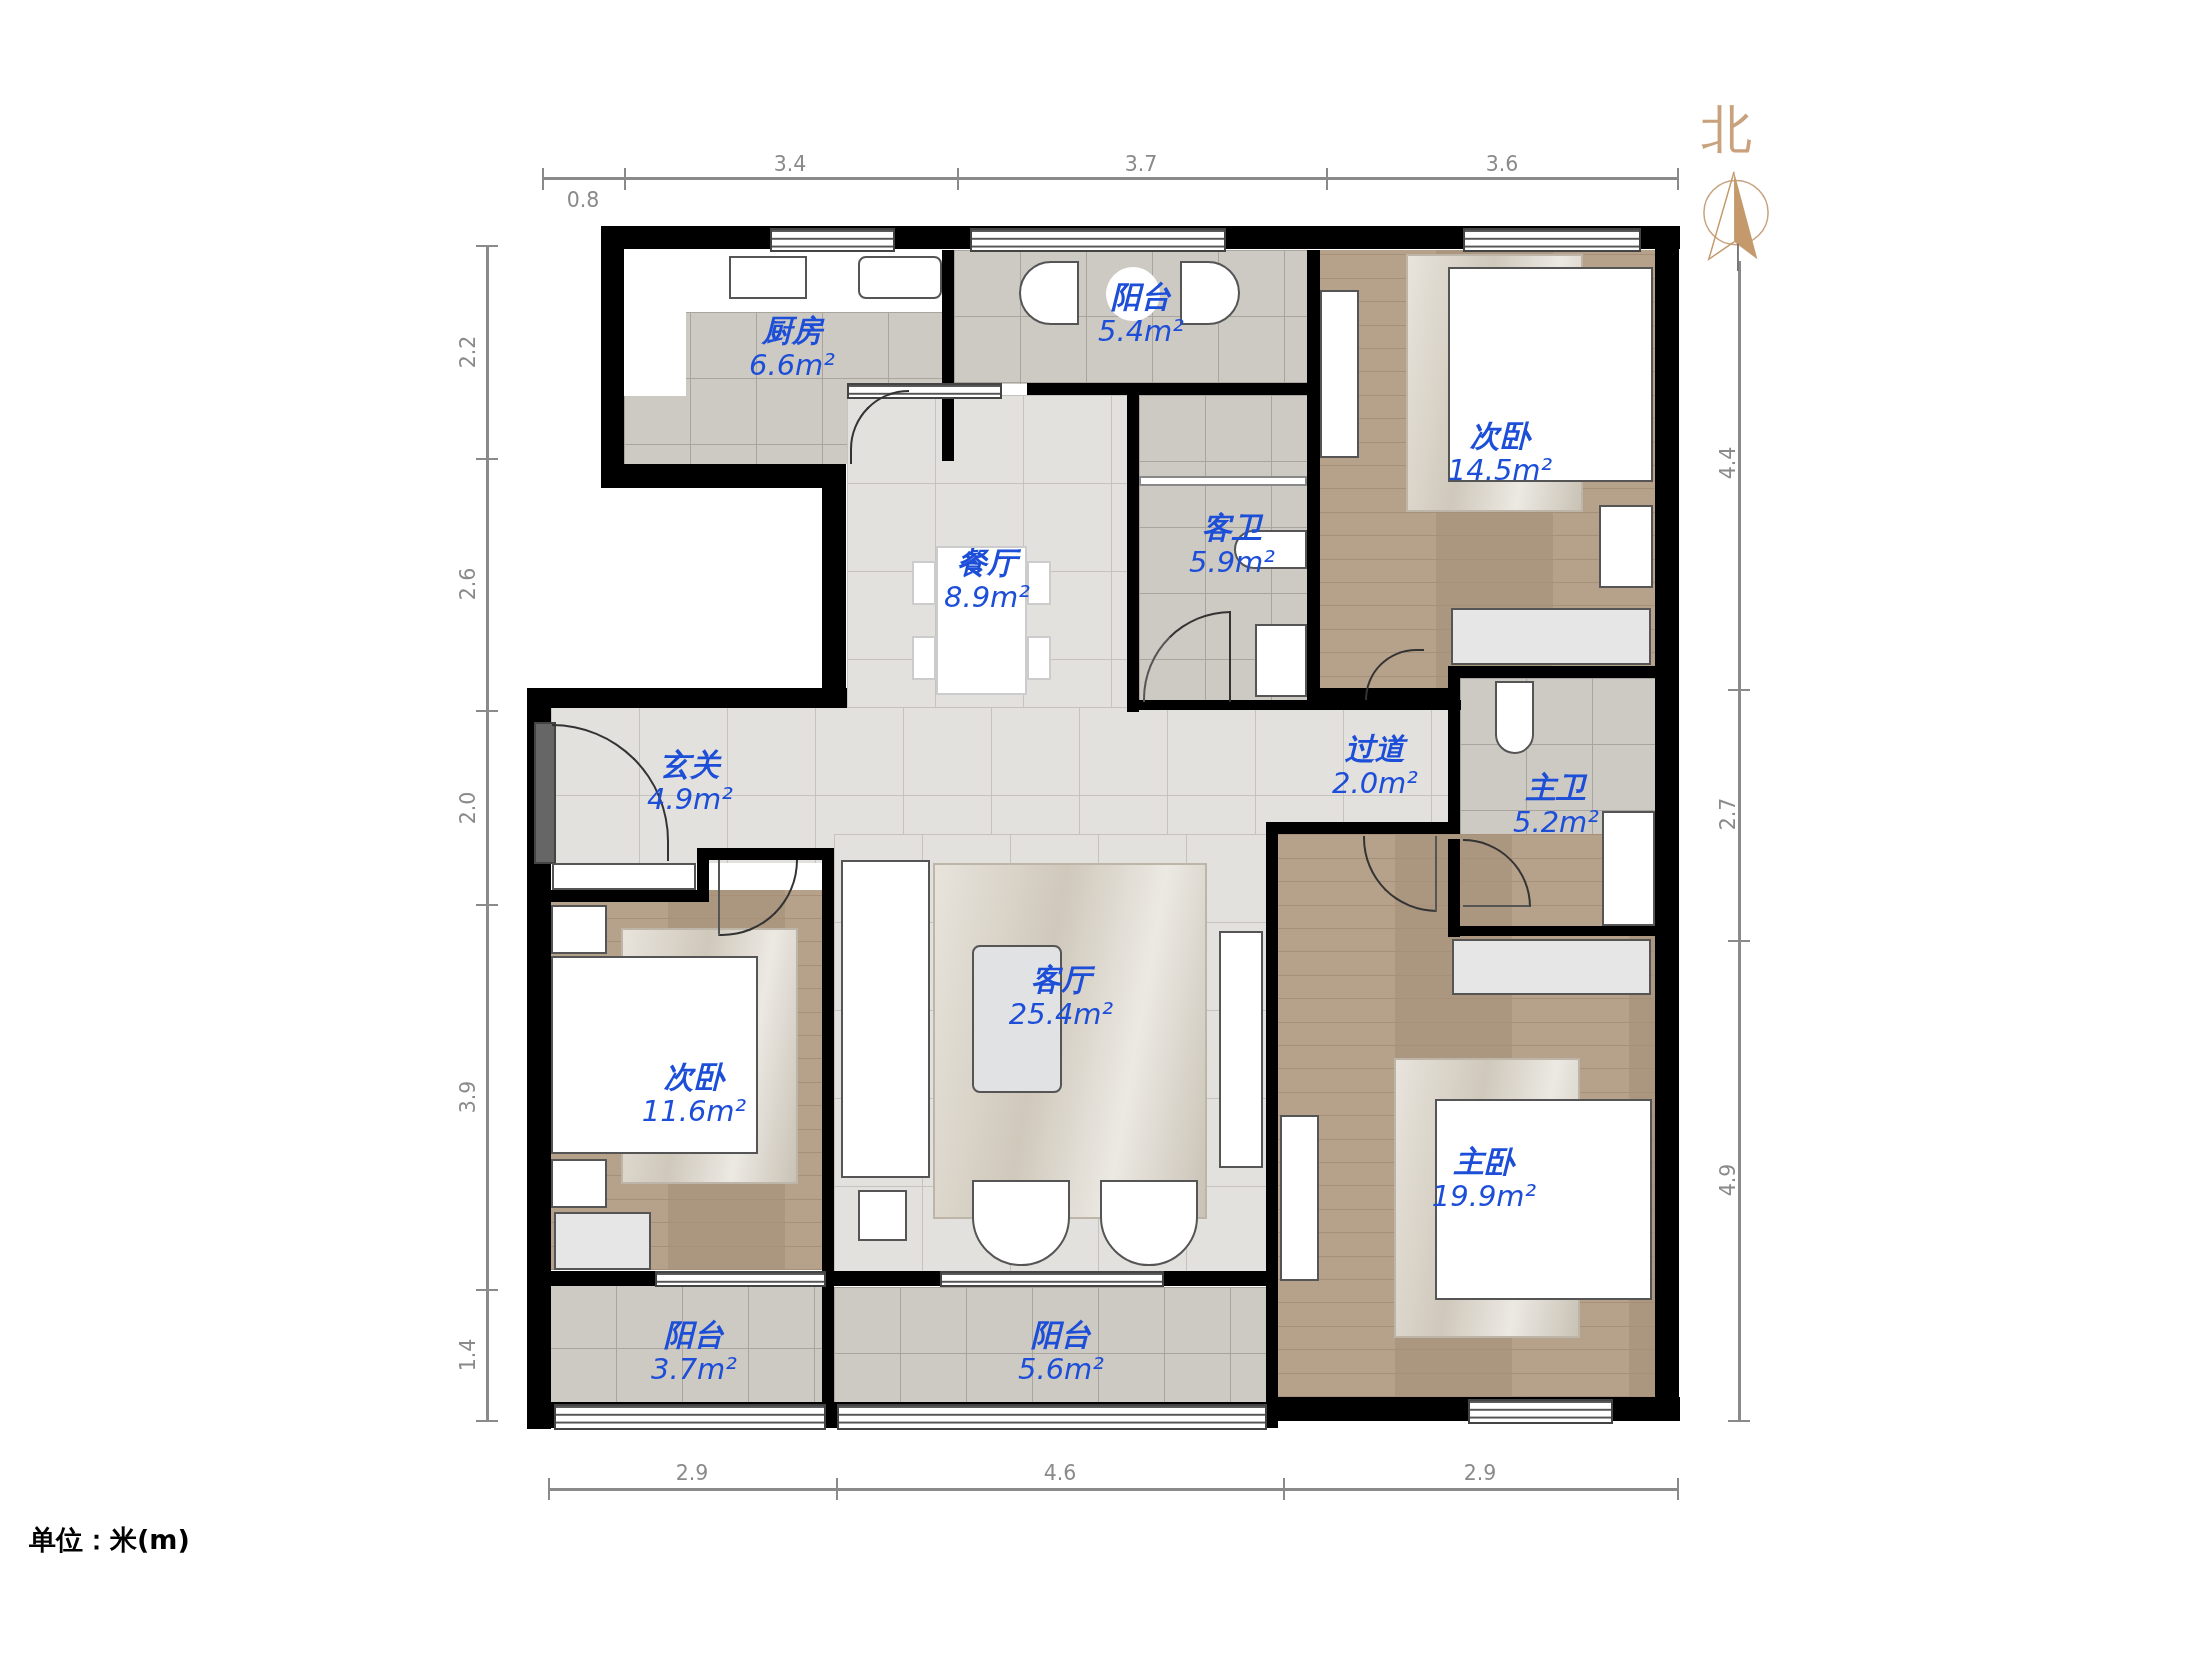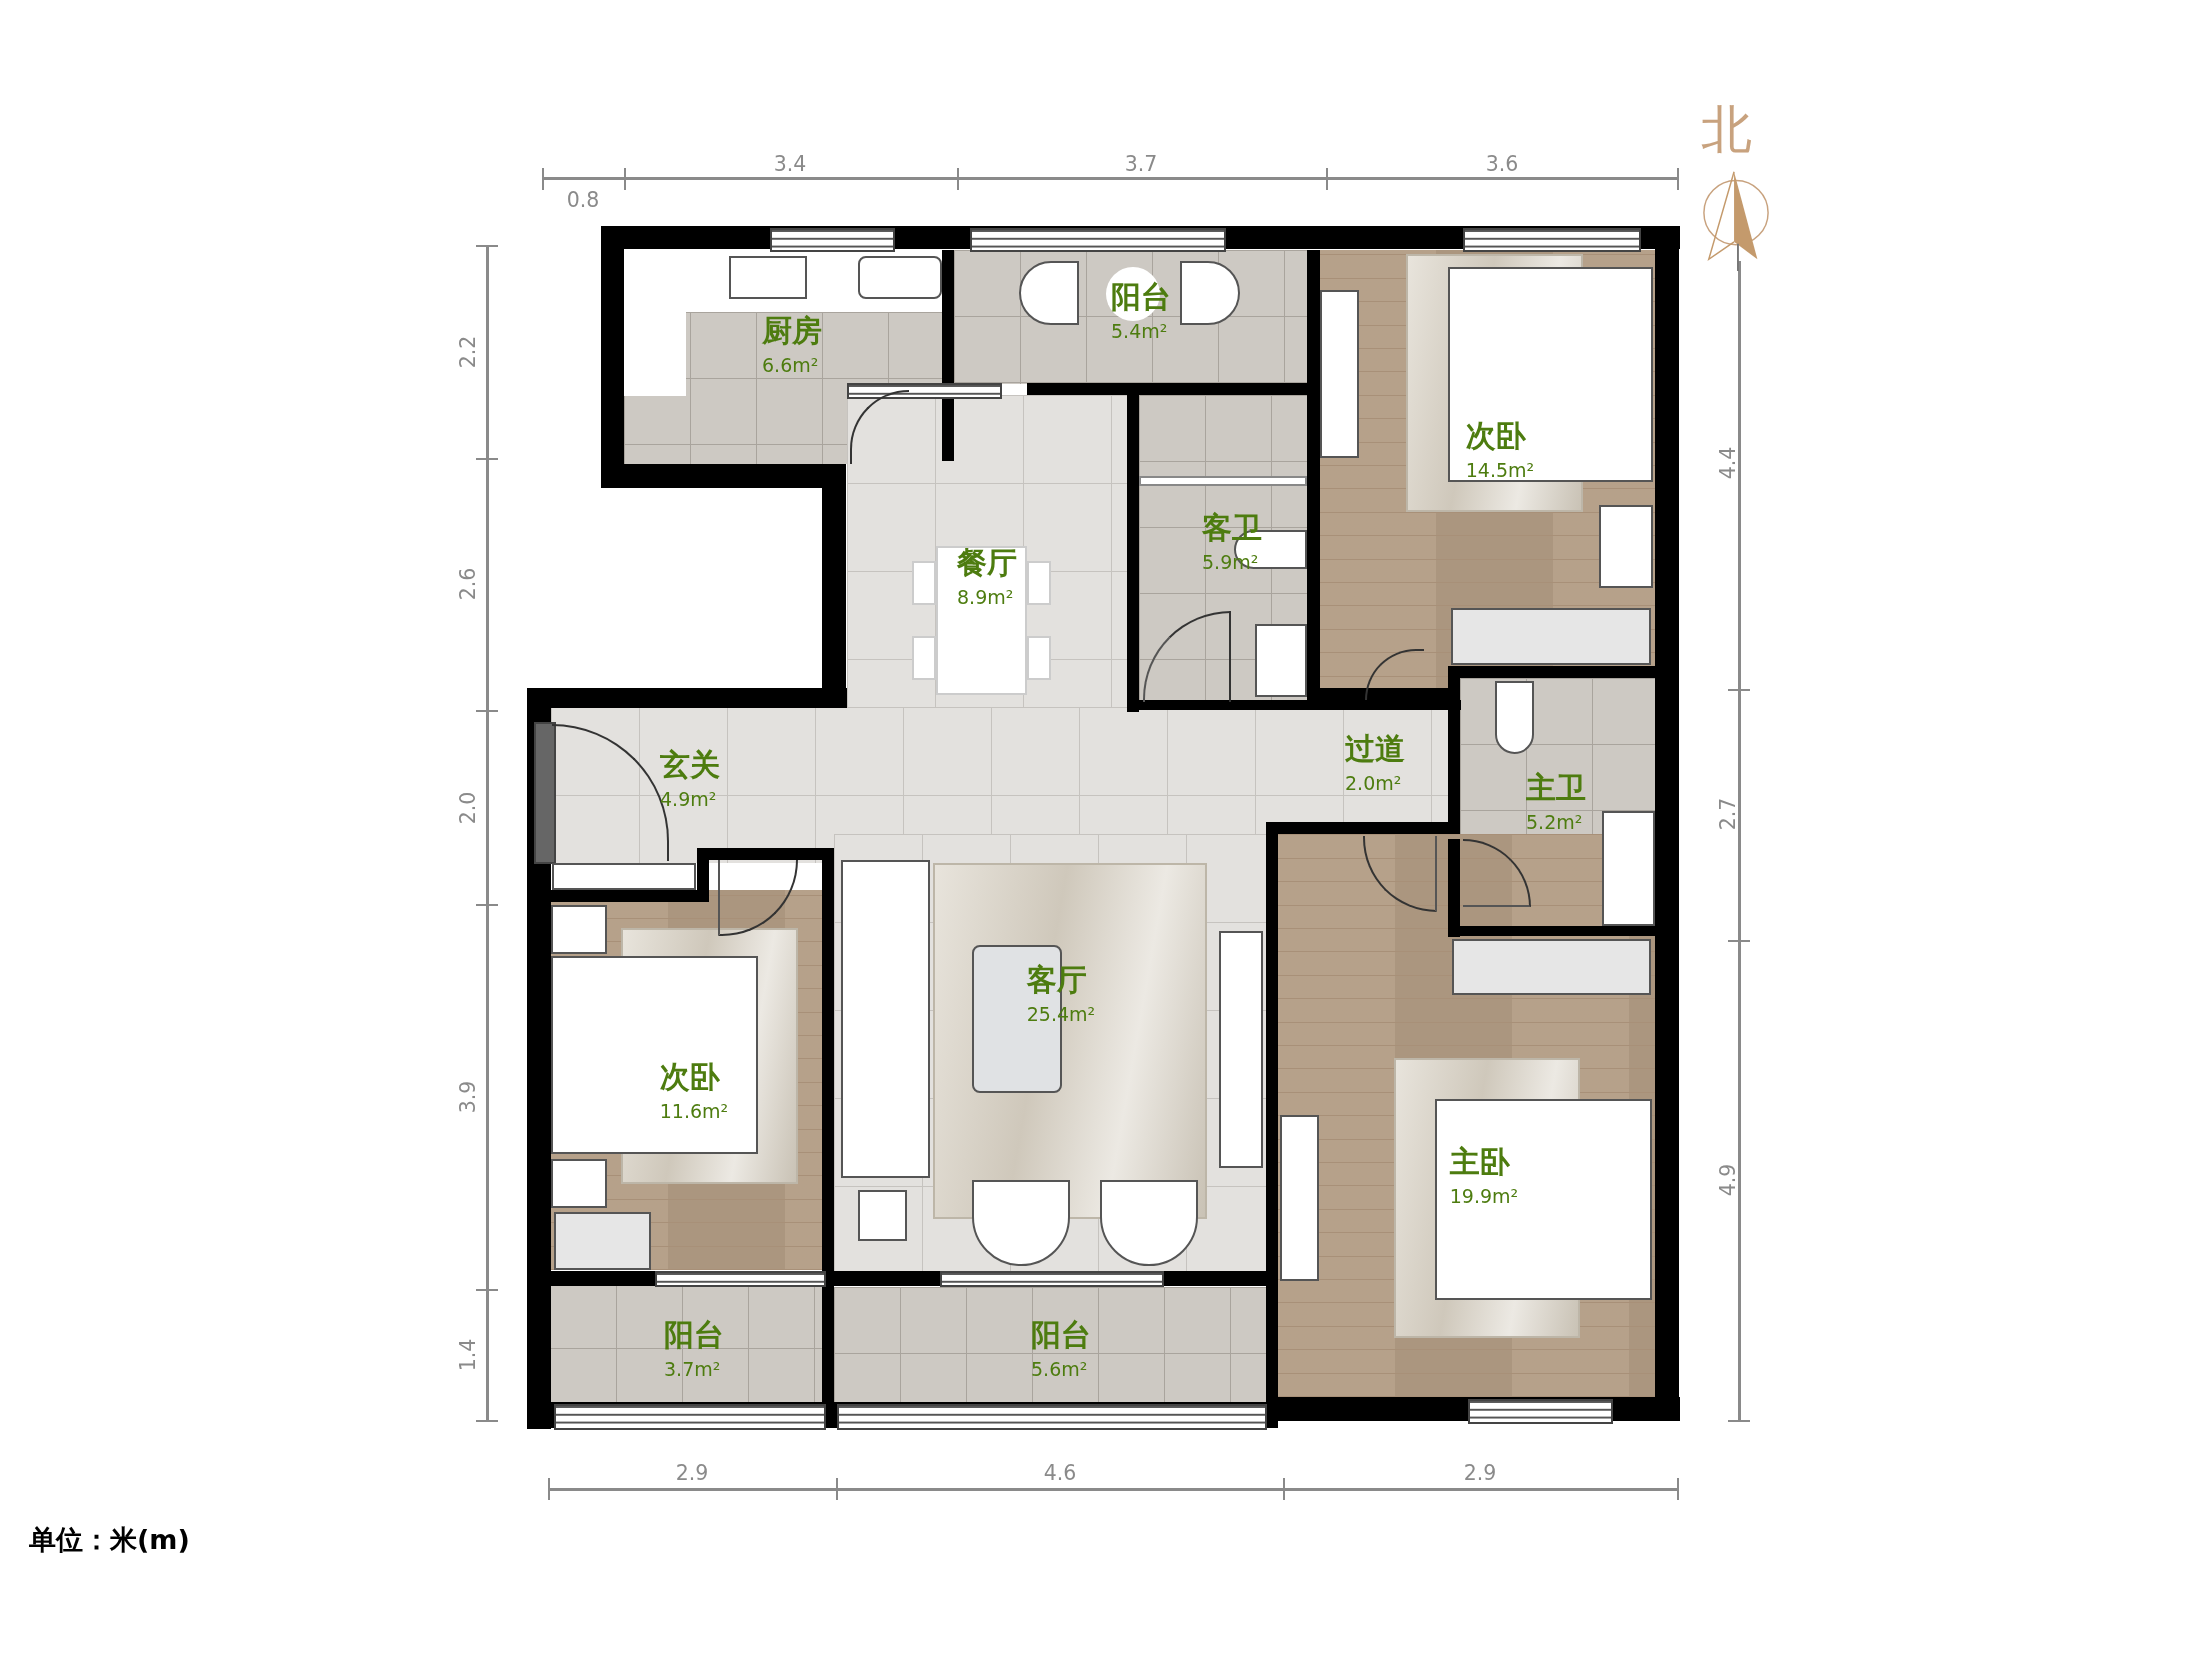--- a/index.html
+++ b/index.html
@@ -12,23 +12,23 @@
   .marble{position:absolute;background-color:#e3e1de;
     background-image:linear-gradient(#c6c3bf 1px,transparent 1px),linear-gradient(90deg,#c6c3bf 1px,transparent 1px);
     background-size:88px 88px;}
   .wood{position:absolute;background-color:#b29c84;
     background-image:repeating-linear-gradient(0deg,#a89078 0 1px,transparent 1px 23.4px),
       repeating-linear-gradient(90deg,rgba(255,255,255,0.05) 0 117px,rgba(0,0,0,0.04) 117px 234px);}
   .win{position:absolute;background:#fff;
     background-image:linear-gradient(#555 2px,transparent 2px);background-size:100% 7.8px;border:2px solid #444;}
   .winv{position:absolute;background:#fff;
     background-image:linear-gradient(90deg,#555 2px,transparent 2px);background-size:7.8px 100%;border:2px solid #444;}
-  .room-label{position:absolute;transform:translate(-50%,-50%);color:#4d7c0f;}
+  .room-label{position:absolute;text-align:center;transform:translate(-50%,-50%);color:#1d4ed8;font-style:italic;}
   .room-label .name{display:block;font-size:30px;font-weight:bold;line-height:39px;}
-  .room-label .area{display:block;font-size:19px;line-height:31px;}
+  .room-label .area{display:block;font-size:29px;line-height:31px;}
   .dim{position:absolute;background:#8a8a8a;}
   .dimtxt{position:absolute;color:#8a8a8a;font-size:20.5px;font-family:"DejaVu Sans",sans-serif;transform:translate(-50%,-50%);}
   .dimtxt.v{transform:translate(-50%,-50%) rotate(-90deg);}
   .furn{position:absolute;background:#fff;border:2px solid #555;box-sizing:border-box;}
   .rug{position:absolute;background:linear-gradient(100deg,#e8e4dc,#cfc8bb 40%,#ece9e3 70%,#c9c2b5);border:2px solid #bdb6a8;box-sizing:border-box;}
   .door-arc{position:absolute;border:2px solid #333;box-sizing:border-box;}
   .notes{position:absolute;left:29px;top:1521px;font-size:27px;font-weight:bold;line-height:37px;color:#000;}
   .compass-n{position:absolute;left:1701px;top:96px;font-size:51px;color:#c8a27e;}
 </style>
 </head>

